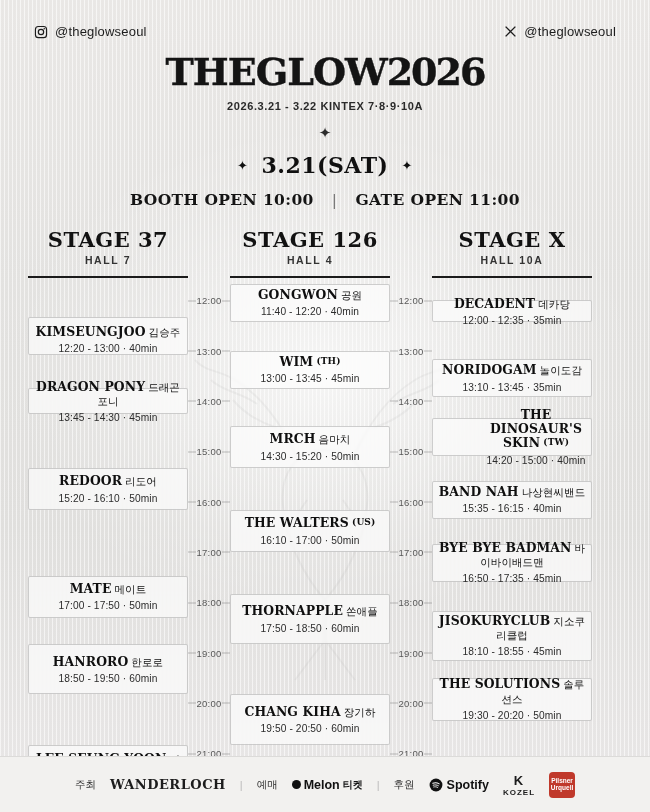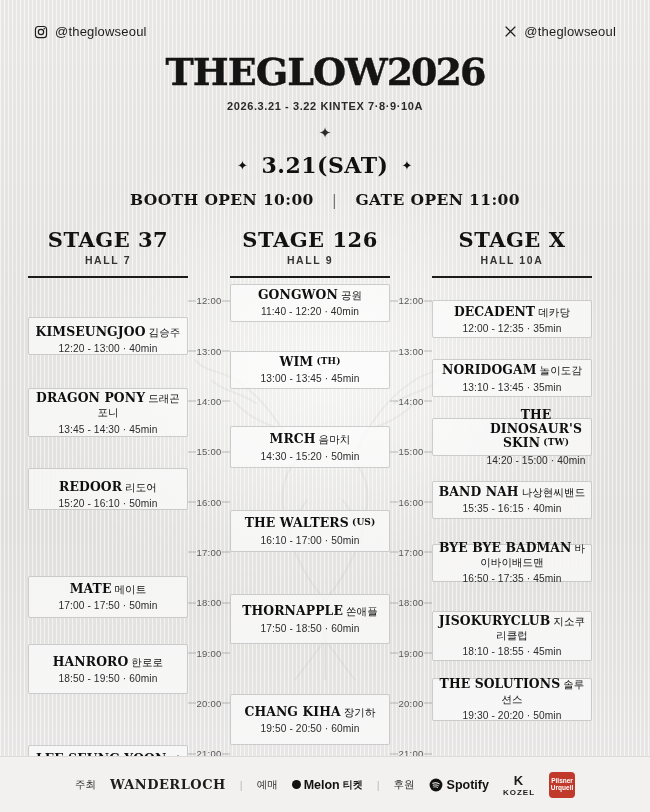--- a/index.html
+++ b/index.html
@@ -211,25 +211,25 @@
       <div class="stage-head">
         <div class="stage-name">STAGE 37</div>
         <div class="stage-hall">HALL 7</div>
       </div>
       <div class="hr"></div>
       <div class="track" id="track0">
           <div class="slot" style="top: 33.5484px; height: 38px; justify-content: flex-end;">
             <div class="band">KIMSEUNGJOO<span class="ko"> 김승주</span></div>
             <div class="time">12:20 - 13:00 · 40min</div>
           </div>
-          <div class="slot" style="top: 104.839px; height: 49px;">
+          <div class="slot" style="top: 104.839px; height: 26px;">
             <div class="band">DRAGON PONY<span class="ko"> 드래곤포니</span></div>
             <div class="time">13:45 - 14:30 · 45min</div>
           </div>
-          <div class="slot" style="top: 184.516px; height: 41.9355px; justify-content: flex-end;">
+          <div class="slot" style="top: 184.516px; height: 41.9355px;">
             <div class="band">REDOOR<span class="ko"> 리도어</span></div>
             <div class="time">15:20 - 16:10 · 50min</div>
           </div>
           <div class="slot" style="top: 268.387px; height: 41.9355px; margin-top: 24px;">
             <div class="band">MATE<span class="ko"> 메이트</span></div>
             <div class="time">17:00 - 17:50 · 50min</div>
           </div>
           <div class="slot" style="top: 360.645px; height: 50.3226px;">
             <div class="band">HANRORO<span class="ko"> 한로로</span></div>
             <div class="time">18:50 - 19:50 · 60min</div>
@@ -258,21 +258,21 @@
           <div class="tick" style="top: 369.032px;">19:00</div>
           <div class="tick" style="top: 419.355px;">20:00</div>
           <div class="tick" style="top: 469.677px;">21:00</div>
           <div class="tick" style="top: 520px;">22:00</div>
         </div>
     </div>
 
     <div class="stage-col">
       <div class="stage-head">
         <div class="stage-name">STAGE 126</div>
-        <div class="stage-hall">HALL 9</div>
+        <div class="stage-hall">HALL 4</div>
       </div>
       <div class="hr"></div>
       <div class="track" id="track1">
           <div class="slot" style="top: 0px; height: 38px;">
             <div class="band">GONGWON<span class="ko"> 공원</span></div>
             <div class="time">11:40 - 12:20 · 40min</div>
           </div>
           <div class="slot" style="top: 67.0968px; height: 38px;">
             <div class="band">WIM<span class="cc"> (TH)</span></div>
             <div class="time">13:00 - 13:45 · 45min</div>
@@ -317,21 +317,21 @@
         </div>
     </div>
 
     <div class="stage-col">
       <div class="stage-head">
         <div class="stage-name">STAGE X</div>
         <div class="stage-hall">HALL 10A</div>
       </div>
       <div class="hr"></div>
       <div class="track" id="track2">
-          <div class="slot" style="top: 16.7742px; height: 38px;">
+          <div class="slot" style="top: 16.7742px; height: 22px;">
             <div class="band">DECADENT<span class="ko"> 데카당</span></div>
             <div class="time">12:00 - 12:35 · 35min</div>
           </div>
           <div class="slot" style="top: 75.4839px; height: 38px;">
             <div class="band">NORIDOGAM<span class="ko"> 놀이도감</span></div>
             <div class="time">13:10 - 13:45 · 35min</div>
           </div>
           <div class="slot" style="top: 134.194px; height: 38px; padding-left: 48px;">
             <div class="band">THE DINOSAUR'S SKIN<span class="cc"> (TW)</span></div>
             <div class="time">14:20 - 15:00 · 40min</div>

